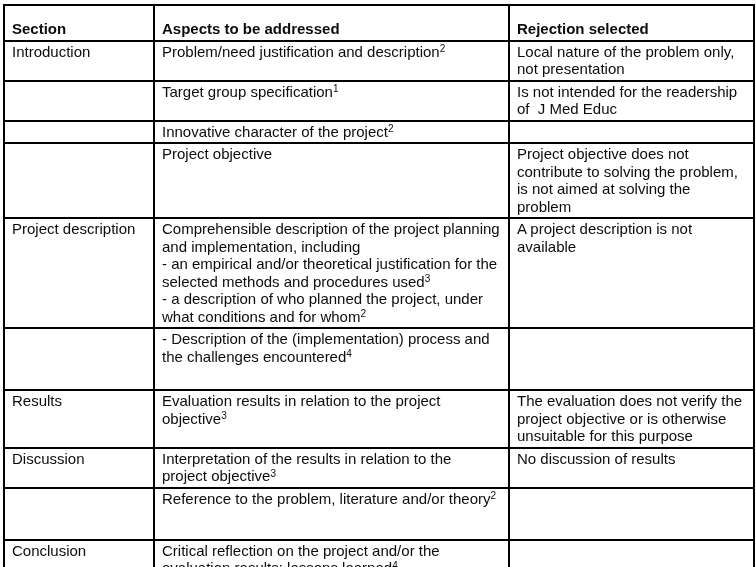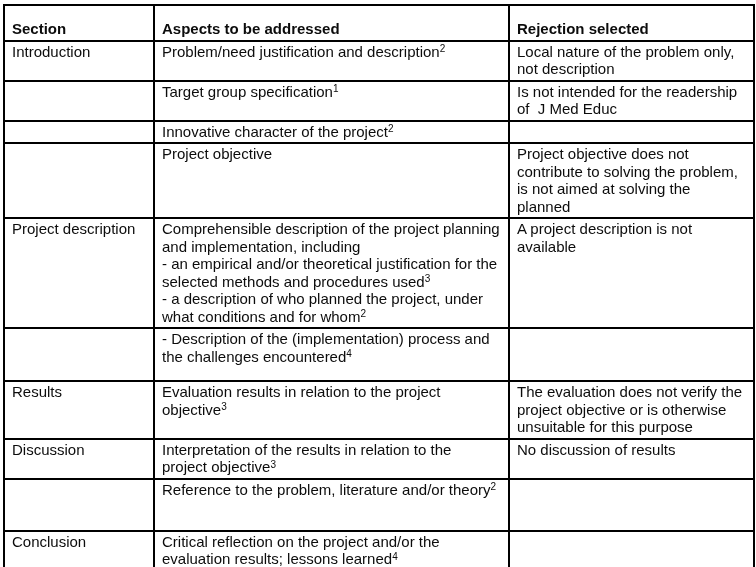--- a/index.html
+++ b/index.html
@@ -38,21 +38,21 @@
     text-align: left;
     font-weight: bold;
     padding-top: 14px;
   }
   thead tr { height: 22px; }
   tbody tr:nth-child(1)  { height: 39px; }
   tbody tr:nth-child(2)  { height: 40px; padding-left: 12px; }
   tbody tr:nth-child(3)  { height: 21px; }
   tbody tr:nth-child(4)  { height: 74px; }
   tbody tr:nth-child(5)  { height: 105px; border-radius: 15px; }
-  tbody tr:nth-child(6)  { height: 53px; }
+  tbody tr:nth-child(6)  { height: 62px; }
   tbody tr:nth-child(7)  { height: 57px; }
   tbody tr:nth-child(8)  { height: 36px; }
   tbody tr:nth-child(9)  { height: 52px; }
   tbody tr:nth-child(10) { height: 40px; }
   tbody tr:nth-child(11) { height: 38px; }
   .cell-line {
     white-space: pre-wrap;
   }
   sup {
     font-size: 10px;
@@ -93,21 +93,21 @@
     <tbody id="table-body">
         <tr>
           <td>
             <div class="cell-line">Introduction</div>
           </td>
           <td>
             <div class="cell-line">Problem/need justification and description<sup>2</sup></div>
           </td>
           <td>
             <div class="cell-line">Local nature of the problem only,</div>
-            <div class="cell-line">not description</div>
+            <div class="cell-line">not presentation</div>
           </td>
         </tr>
         <tr>
           <td></td>
           <td>
             <div class="cell-line">Target group specification<sup>1</sup></div>
           </td>
           <td>
             <div class="cell-line">Is not intended for the readership</div>
             <div class="cell-line">of  J Med Educ</div>
@@ -122,21 +122,21 @@
         </tr>
         <tr>
           <td></td>
           <td>
             <div class="cell-line">Project objective</div>
           </td>
           <td>
             <div class="cell-line">Project objective does not</div>
             <div class="cell-line">contribute to solving the problem,</div>
             <div class="cell-line">is not aimed at solving the</div>
-            <div class="cell-line">planned</div>
+            <div class="cell-line">problem</div>
           </td>
         </tr>
         <tr>
           <td>
             <div class="cell-line">Project description</div>
           </td>
           <td>
             <div class="cell-line">Comprehensible description of the project planning</div>
             <div class="cell-line">and implementation, including</div>
             <div class="cell-line">- an empirical and/or theoretical justification for the</div>

